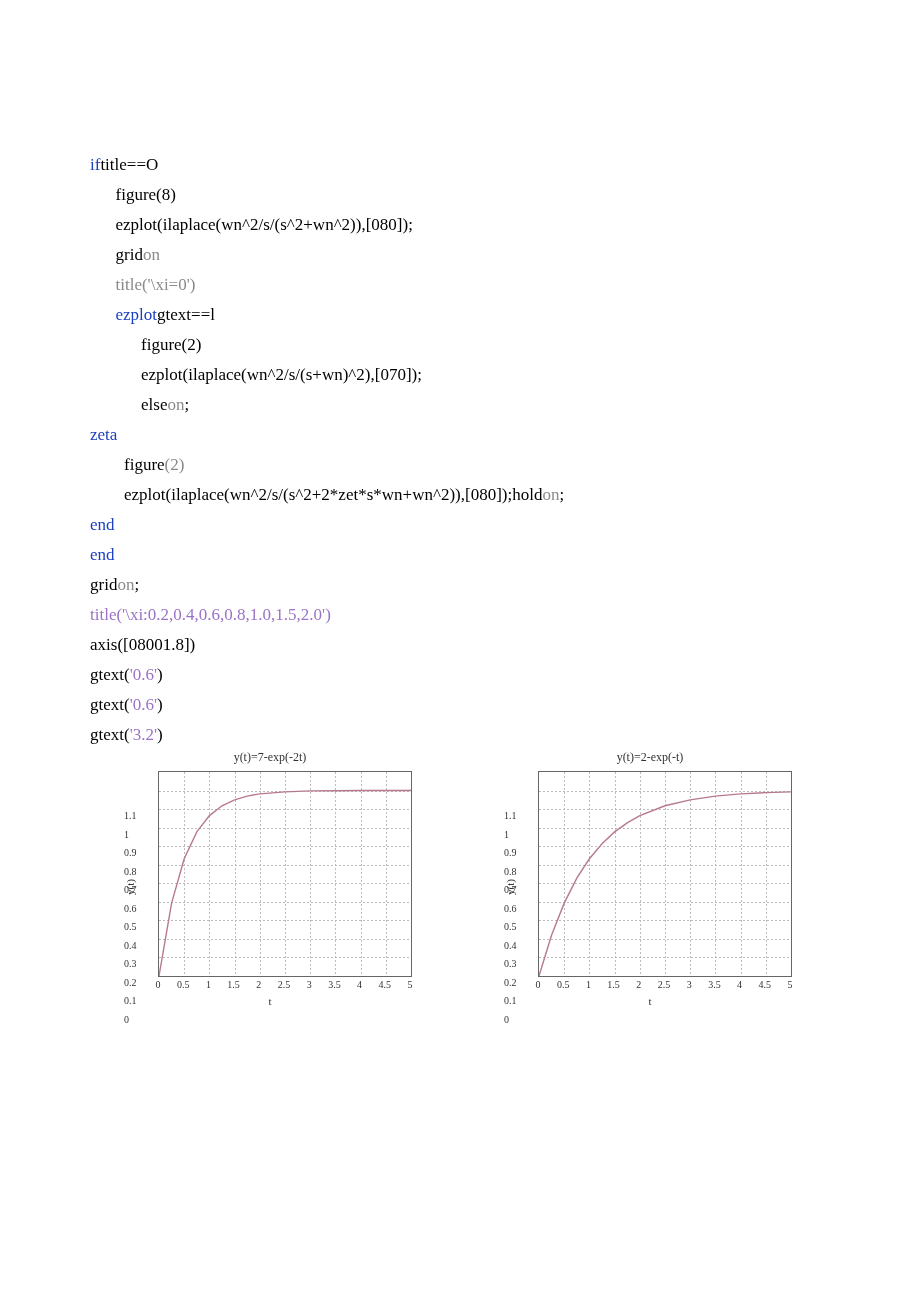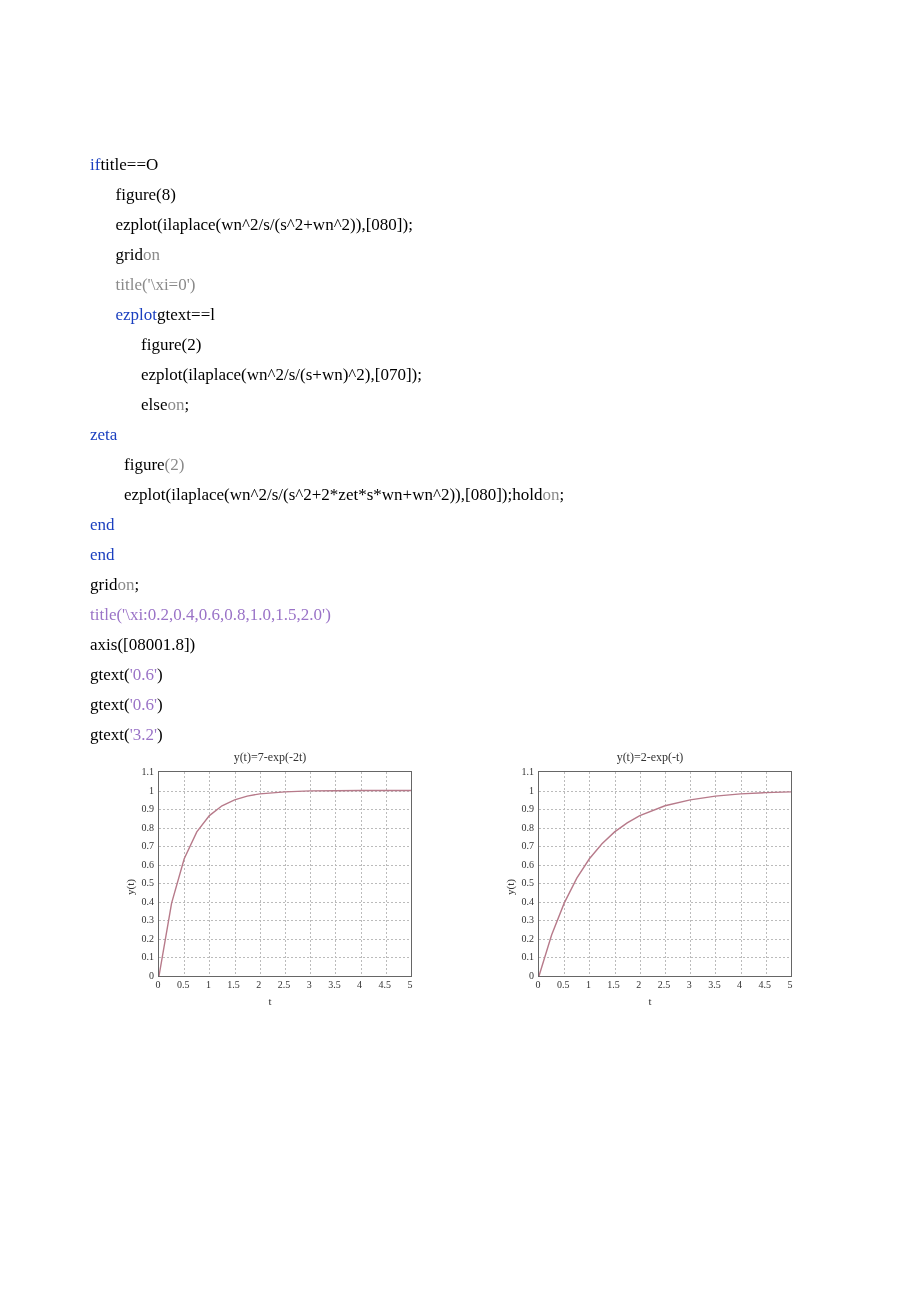--- a/index.html
+++ b/index.html
@@ -88,22 +88,23 @@
   }
   .x-tick {
     position: absolute;
     transform: translateX(-50%);
     top: 212px;
   }
   .y-tick {
     position: absolute;
     transform: translateY(-50%);
     right: 266px;
-    text-align: right;
+    text-align: left;
     width: 30px;
+    margin-top: 44px;
   }
   .ylabel {
     position: absolute;
     left: 2px;
     top: 50%;
     transform: translateY(-50%) rotate(-90deg);
     transform-origin: center;
     font-size: 11px;
     color: #333;
   }

